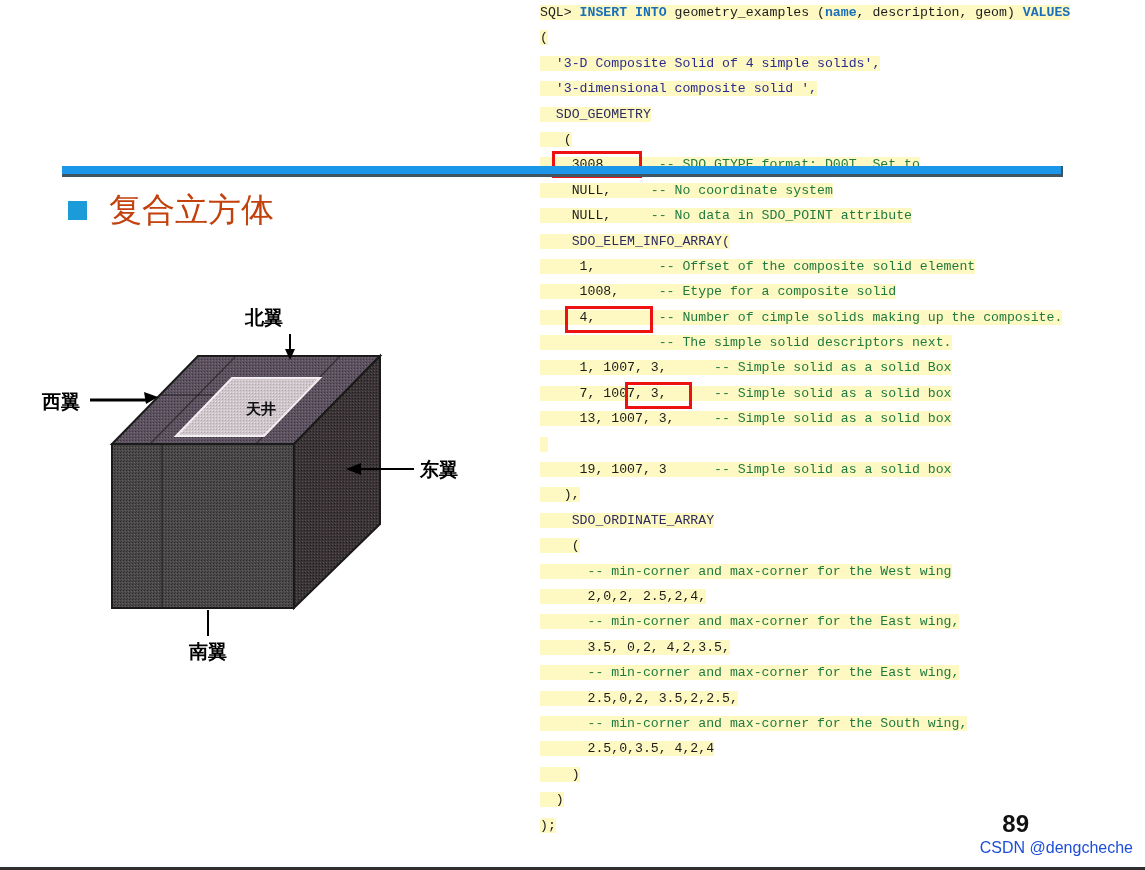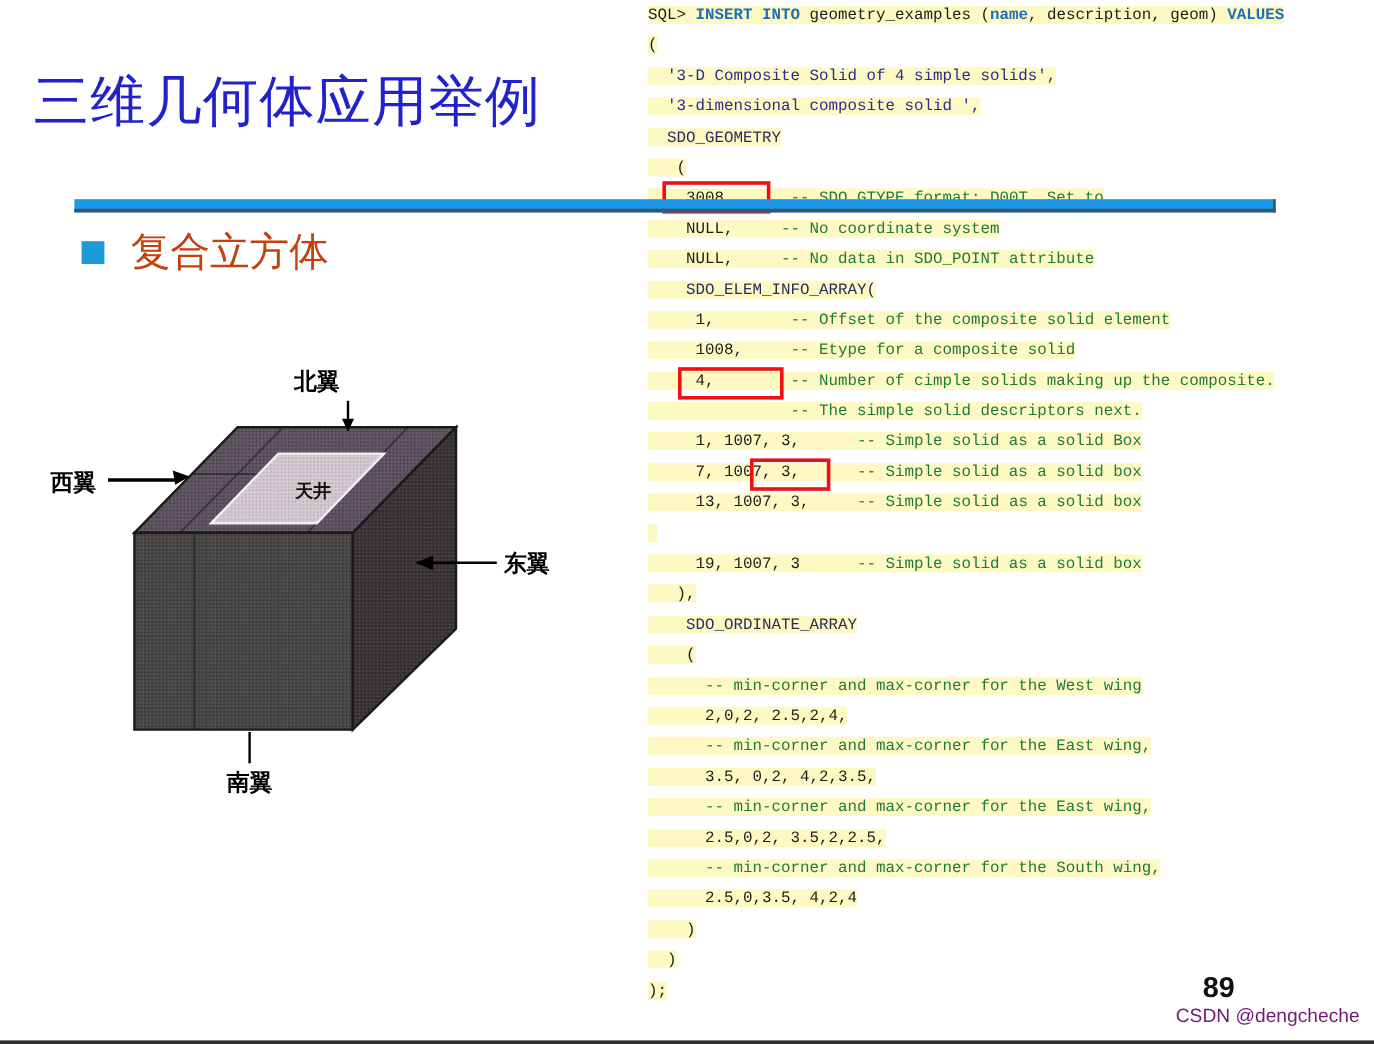--- a/index.html
+++ b/index.html
@@ -140,39 +140,38 @@
     font-weight: bold;
     color: #111111;
     z-index: 7;
   }
   #watermark {
     position: absolute;
     right: 12px;
     bottom: 13px;
     font-family: "Liberation Sans", sans-serif;
     font-size: 16px;
-    color: #701a75;
+    color: #1d4ed8;
     z-index: 7;
     white-space: nowrap;
   }
   #bottom-edge {
     position: absolute;
     left: 0;
     bottom: 0;
     width: 1145px;
     height: 3px;
     background: #2f2f2f;
   }
 </style>
 </head>
 <body>
 
 <div id="slide-pane">
 
-  <div id="slide-title">三维几何体应用举例</div>
 
   <div id="bullet-row">
     <div id="bullet-square"></div>
     <div id="bullet-text">复合立方体</div>
   </div>
 
   <div id="diagram">
     <svg width="480" height="390" viewBox="0 0 480 390" xmlns="http://www.w3.org/2000/svg">
       <defs>
         <pattern id="dither" width="3" height="3" patternUnits="userSpaceOnUse">

